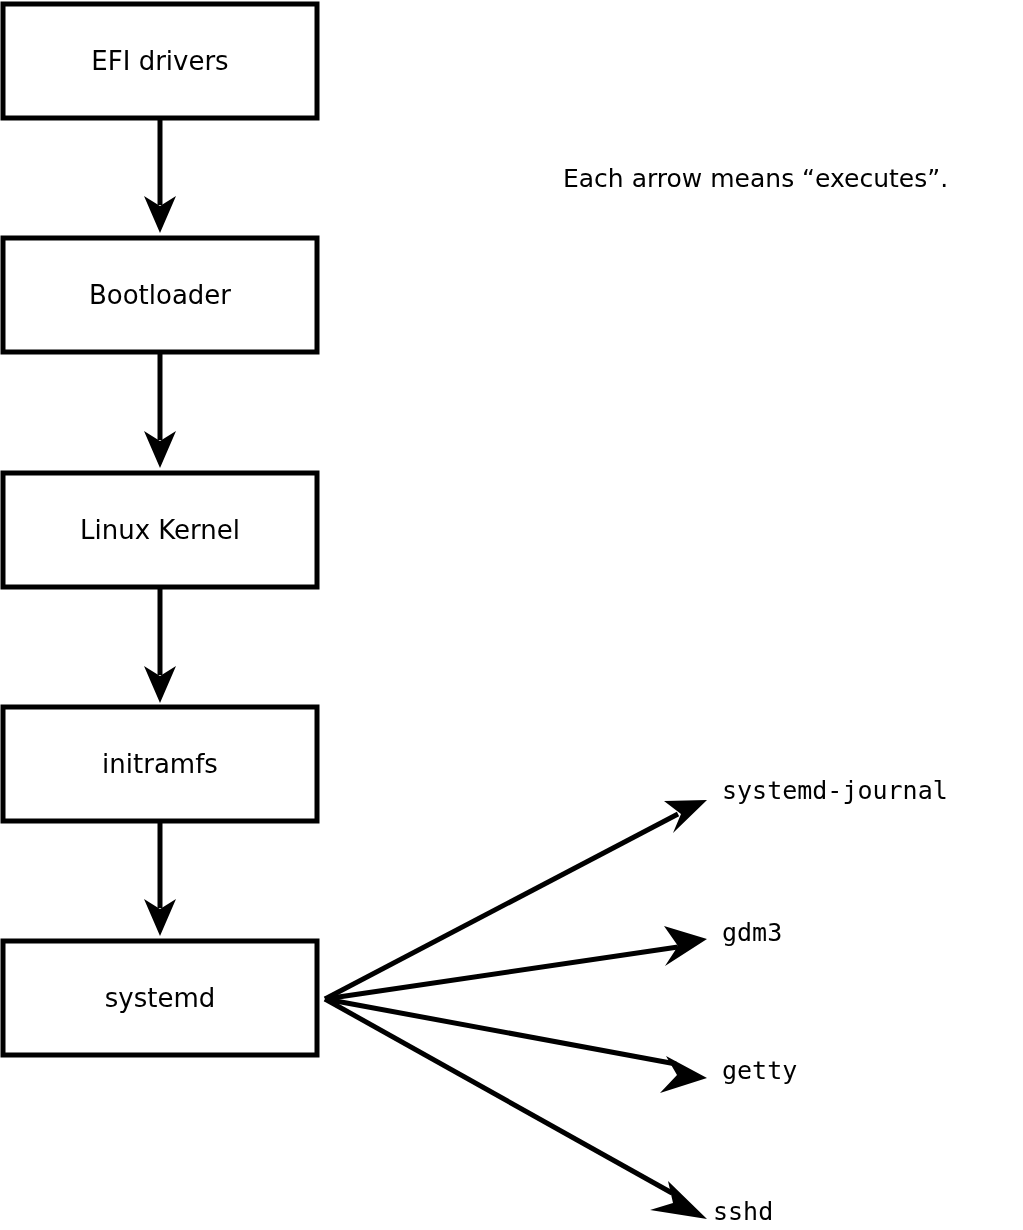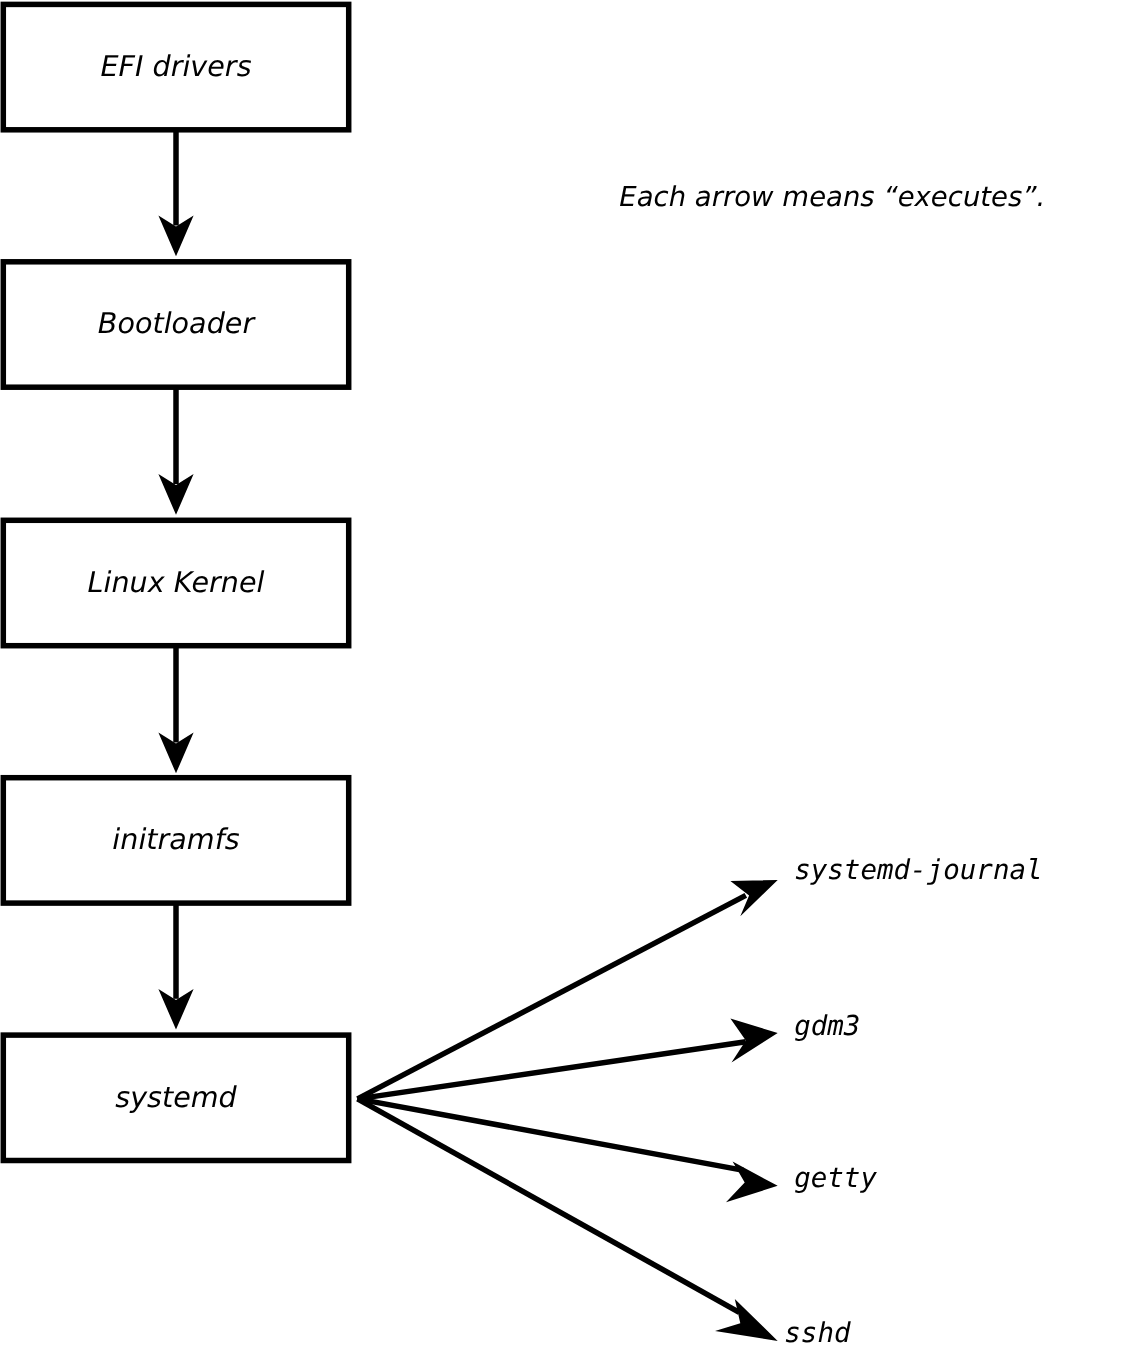--- a/index.html
+++ b/index.html
@@ -11,21 +11,20 @@
   body {
     font-family: "DejaVu Sans", sans-serif;
     -webkit-font-smoothing: antialiased;
   }
   #canvas {
     position: relative;
     width: 1023px;
     height: 1230px;
     background: #ffffff;
     overflow: hidden;
-    font-style: italic;
   }
   #diagram-svg {
     position: absolute;
     left: 0;
     top: 0;
     width: 1023px;
     height: 1230px;
   }
   .box-rect {
     fill: #ffffff;

